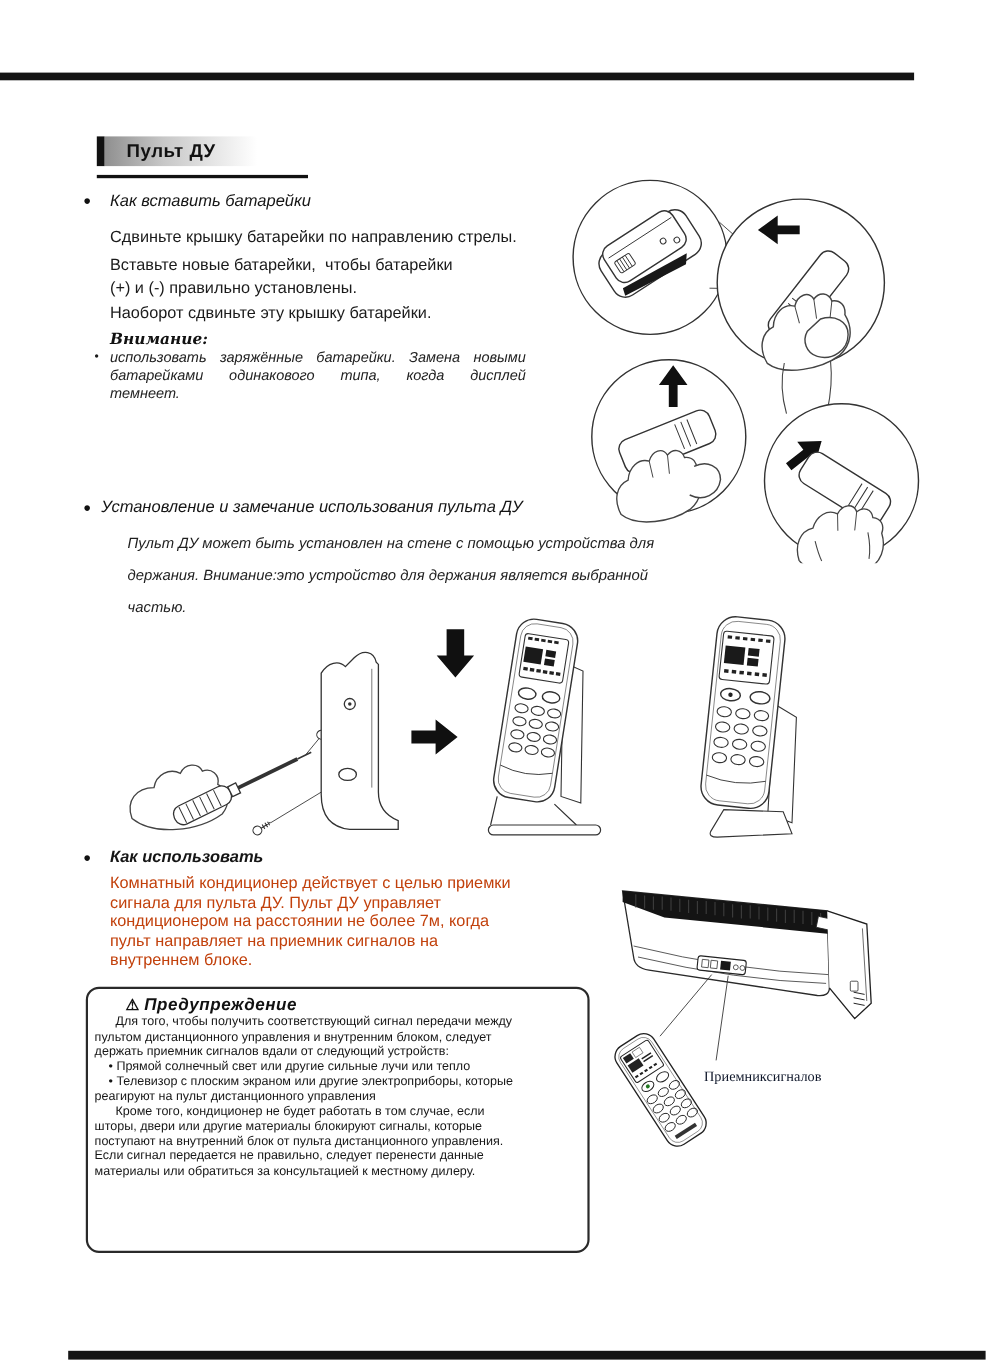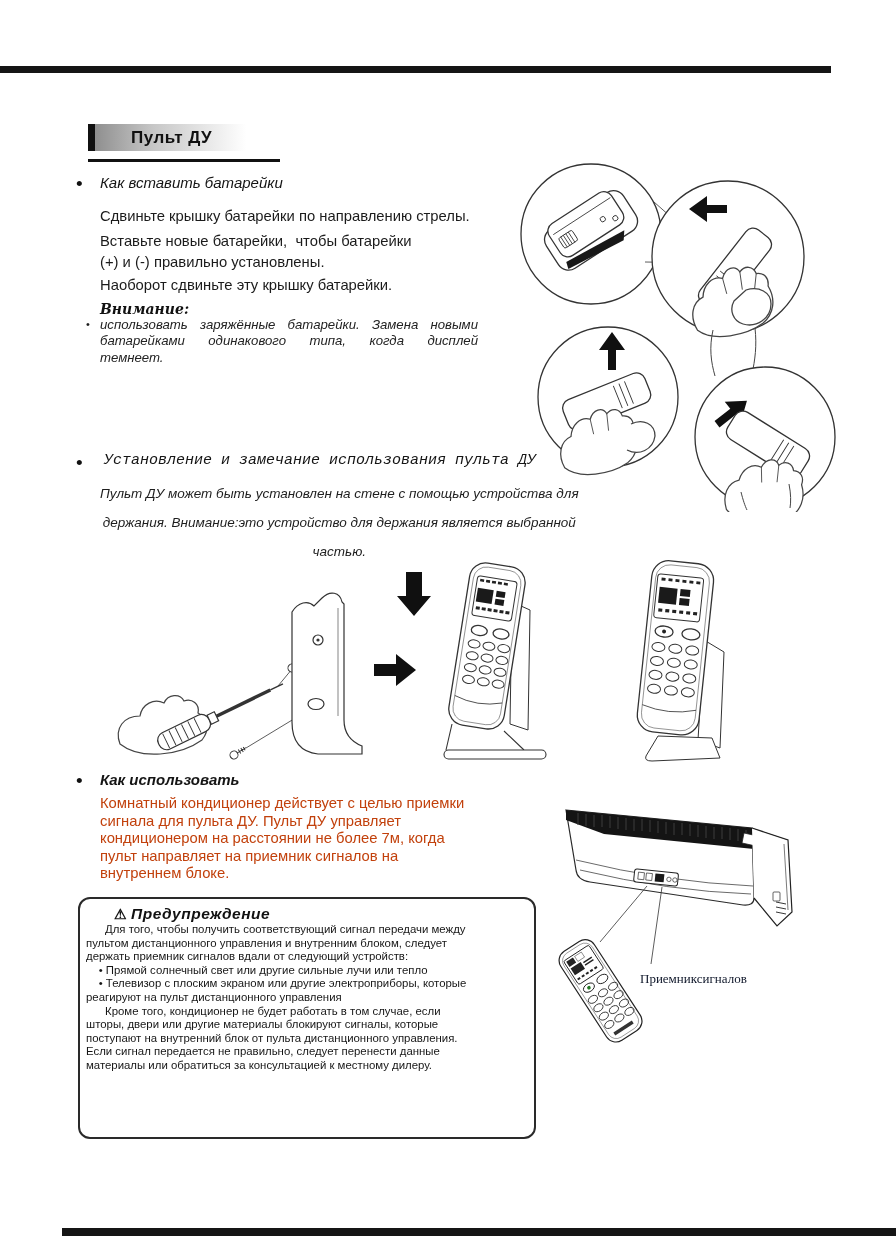--- a/index.html
+++ b/index.html
@@ -7,21 +7,21 @@
     width:896px;height:1247px;position:relative;background:#ffffff;
     font-family:"Liberation Sans",sans-serif;color:#1c1c1c;overflow:hidden;
   }
   .abs{position:absolute;}
   .rule{background:#151515;}
   
   .title-box{
     left:88px;top:124px;width:158px;height:27px;
     border-left:7px solid #111;
     background:linear-gradient(90deg,#8f8f8f 0%,#c7c7c7 30%,#ffffff 78%);
-    font-weight:bold;font-size:17px;line-height:27px;padding-left:36px;
+    font-weight:bold;font-size:17px;line-height:27px;padding-left:20px;
     letter-spacing:.5px;color:#111;
   }
   .title-underline{left:88px;top:159px;width:192px;height:3px;background:#111;}
   .bullet{font-size:19px;line-height:14px;color:#111;}
   .h-item{font-style:italic;font-size:15px;color:#151515;}
   .h-bold{font-weight:bold;}
   .body-txt{font-size:14.8px;line-height:20.5px;color:#1b1b1b;}
   .preline{white-space:pre-line;}
   .prewrap{white-space:pre-wrap;}
   .note-label{font-family:"DejaVu Serif",serif;font-weight:bold;font-style:italic;font-size:14px;color:#111;}
@@ -133,22 +133,22 @@
     <g transform="translate(222,288) rotate(6) scale(0.95)" stroke="#444">
       <use href="#hand" fill="#fff"></use>
       <path d="M40,14 L42,30 M58,10 L58,28" stroke-width="0.9"></path>
     </g>
     <path d="M238,330 C240,338 242,344 244,348 M286,322 C288,332 288,340 287,346" stroke="#444" stroke-width="1"></path>
   </g>
 </svg>
 </div>
 
 <div class="abs bullet" style="left:76px;top:456px;">•</div>
-<div class="abs h-item" style="left:104px;top:452px;font-family:Liberation Mono, monospace;">Установление и замечание использования пульта ДУ</div>
-<div class="abs mount-body preline" style="left:100px;top:479px;text-align:center;">Пульт ДУ может быть установлен на стене с помощью устройства для
+<div class="abs h-item" style="left:92px;top:452px;">Установление и замечание использования пульта ДУ</div>
+<div class="abs mount-body preline" style="left:116px;top:479px;">Пульт ДУ может быть установлен на стене с помощью устройства для
 держания. Внимание:это устройство для держания является выбранной
 частью.</div>
 
 <div class="abs" style="left:112px;top:552px;">
 <svg width="445" height="215" viewBox="0 0 445 215">
 
   <g fill="none" stroke="#444" stroke-width="1.2">
     <path d="M8,192 C2,176 12,164 28,164 C30,152 42,146 52,151 C56,142 68,141 72,149 C80,146 88,152 86,161 C96,166 98,178 90,188 C68,204 28,208 8,192 Z" fill="#fff"></path>
     <g transform="rotate(-26 95 170)" stroke="#333">
       <rect x="42" y="160" width="56" height="18" rx="8" fill="#fff"></rect>

